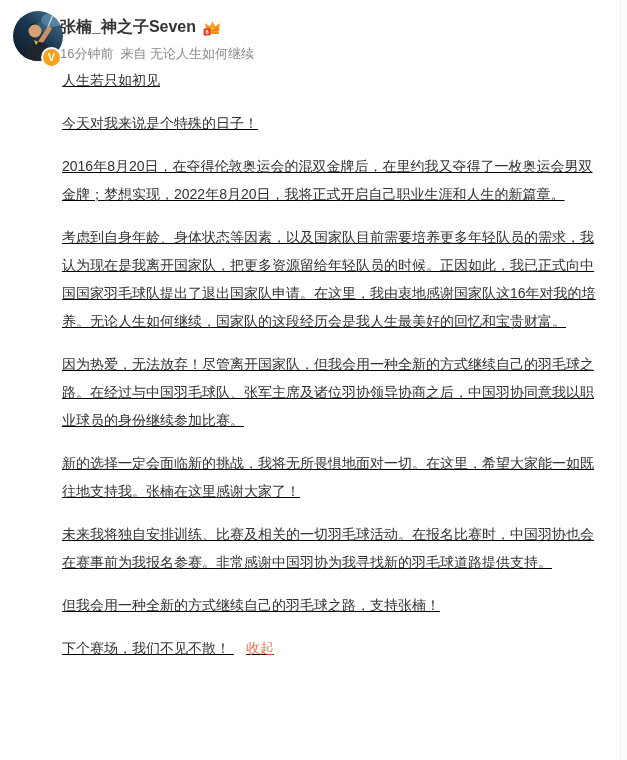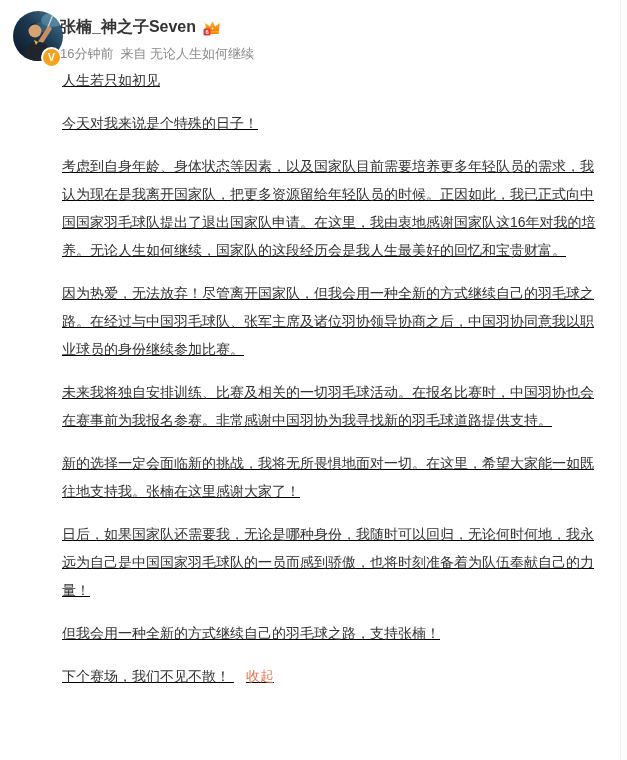--- a/index.html
+++ b/index.html
@@ -157,25 +157,25 @@
     </div>
     <div class="meta-row">
       <span class="time">16分钟前</span><span class="source">来自 无论人生如何继续</span>
     </div>
   </div>
 
   <div class="content">
     <div id="paras">
         <p class="para">人生若只如初见</p>
         <p class="para">今天对我来说是个特殊的日子！</p>
+        <p class="para">2016年8月20日，在夺得伦敦奥运会的混双金牌后，在里约我又夺得了一枚奥运会男双金牌；梦想实现，2022年8月20日，我将正式开启自己职业生涯和人生的新篇章。</p>
         <p class="para">考虑到自身年龄、身体状态等因素，以及国家队目前需要培养更多年轻队员的需求，我认为现在是我离开国家队，把更多资源留给年轻队员的时候。正因如此，我已正式向中国国家羽毛球队提出了退出国家队申请。在这里，我由衷地感谢国家队这16年对我的培养。无论人生如何继续，国家队的这段经历会是我人生最美好的回忆和宝贵财富。</p>
         <p class="para">因为热爱，无法放弃！尽管离开国家队，但我会用一种全新的方式继续自己的羽毛球之路。在经过与中国羽毛球队、张军主席及诸位羽协领导协商之后，中国羽协同意我以职业球员的身份继续参加比赛。</p>
+        <p class="para">新的选择一定会面临新的挑战，我将无所畏惧地面对一切。在这里，希望大家能一如既往地支持我。张楠在这里感谢大家了！</p>
         <p class="para">未来我将独自安排训练、比赛及相关的一切羽毛球活动。在报名比赛时，中国羽协也会在赛事前为我报名参赛。非常感谢中国羽协为我寻找新的羽毛球道路提供支持。</p>
-        <p class="para">新的选择一定会面临新的挑战，我将无所畏惧地面对一切。在这里，希望大家能一如既往地支持我。张楠在这里感谢大家了！</p>
-        <p class="para">日后，如果国家队还需要我，无论是哪种身份，我随时可以回归，无论何时何地，我永远为自己是中国国家羽毛球队的一员而感到骄傲，也将时刻准备着为队伍奉献自己的力量！</p>
         <p class="para">但我会用一种全新的方式继续自己的羽毛球之路，支持张楠！</p>
       </div>
     <p class="para last">
       <span>下个赛场，我们不见不散！</span>
       <a class="collapse-link">收起</a>
     </p>
   </div>
 
 </div>
 

